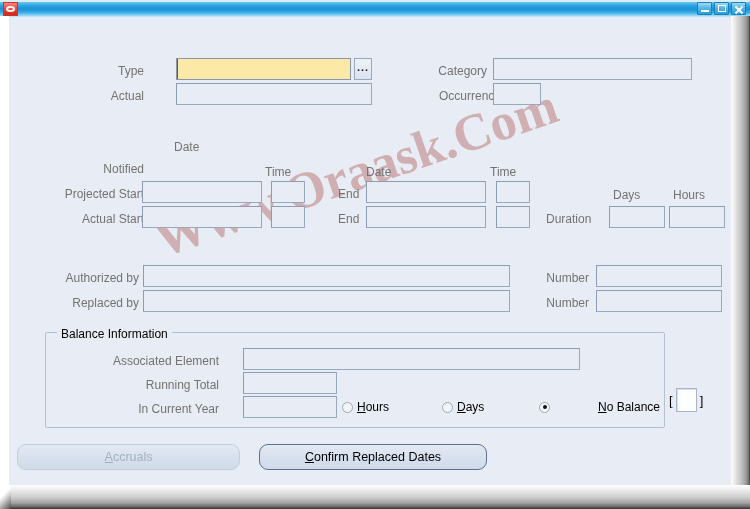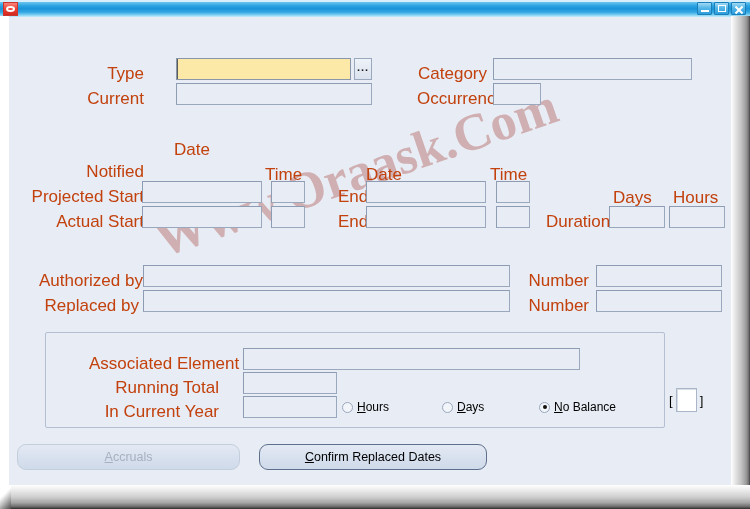--- a/index.html
+++ b/index.html
@@ -148,22 +148,22 @@
     opacity: 0.62;
     white-space: nowrap;
     pointer-events: none;
     letter-spacing: 0px;
   }
 
   
   .lbl {
     position: absolute;
     font-family: "Liberation Sans", sans-serif;
-    font-size: 17px;
-    color: #c2410c;
+    font-size: 12px;
+    color: #737373;
     white-space: nowrap;
   }
   .lbl.right { text-align: right; }
 
   .fld {
     position: absolute;
     background: #e8ecf4;
     border: 1px solid #9aa8bd;
     border-top-color: #8d9cb2;
     border-left-color: #8d9cb2;
@@ -307,21 +307,21 @@
   </div>
 
   <div id="form-canvas">
 
     <div id="watermark">Www.Oraask.Com</div>
 
     <div class="lbl right" style="left:60px; top:47px; width:75px;">Type</div>
     <div class="fld active" style="left:167px; top:41px; width:175px; height:22px;"></div>
     <div class="lov-btn" style="left:345px; top:41px; width:18px; height:22px;">...</div>
 
-    <div class="lbl right" style="left:60px; top:72px; width:75px;">Current</div>
+    <div class="lbl right" style="left:60px; top:72px; width:75px;">Actual</div>
     <div class="fld" style="left:167px; top:66px; width:196px; height:22px;"></div>
 
     <div class="lbl right" style="left:400px; top:47px; width:78px;">Category</div>
     <div class="fld" style="left:484px; top:41px; width:199px; height:22px;"></div>
 
     <div class="lbl right" style="left:408px; top:72px; width:84px;">Occurrence</div>
     <div class="fld" style="left:484px; top:66px; width:48px; height:22px;"></div>
 
     <div class="lbl" style="left:165px; top:123px;">Date</div>
     <div class="lbl" style="left:256px; top:148px;">Time</div>
@@ -354,41 +354,42 @@
     <div class="fld" style="left:134px; top:248px; width:367px; height:22px;"></div>
     <div class="lbl right" style="left:512px; top:254px; width:68px;">Number</div>
     <div class="fld" style="left:587px; top:248px; width:126px; height:22px;"></div>
 
     <div class="lbl right" style="left:30px; top:279px; width:100px;">Replaced by</div>
     <div class="fld" style="left:134px; top:273px; width:367px; height:22px;"></div>
     <div class="lbl right" style="left:512px; top:279px; width:68px;">Number</div>
     <div class="fld" style="left:587px; top:273px; width:126px; height:22px;"></div>
 
     <div class="groupbox" style="left:36px; top:315px; width:620px; height:96px;"></div>
+    <div class="groupbox-title" style="left:48px; top:310px;">Balance Information</div>
 
     <div class="lbl right" style="left:80px; top:337px; width:130px;">Associated Element</div>
     <div class="fld" style="left:234px; top:331px; width:337px; height:22px;"></div>
 
     <div class="lbl right" style="left:80px; top:361px; width:130px;">Running Total</div>
     <div class="fld" style="left:234px; top:355px; width:94px; height:22px;"></div>
 
     <div class="lbl right" style="left:80px; top:385px; width:130px;">In Current Year</div>
     <div class="fld" style="left:234px; top:379px; width:94px; height:22px;"></div>
 
     <div class="radio-wrap" style="left:333px; top:383px;">
       <span class="radio-dot"></span>
       <span class="radio-label"><span class="mn">H</span><span>ours</span></span>
     </div>
 
     <div class="radio-wrap" style="left:433px; top:383px;">
       <span class="radio-dot"></span>
       <span class="radio-label"><span class="mn">D</span><span>ays</span></span>
     </div>
 
-    <div class="radio-wrap" style="left:530px; top:383px;">
+    <div class="radio-wrap" style="left:530px; top:383px;gap:44px;">
       <span class="radio-dot on"></span>
       <span class="radio-label"><span class="mn">N</span><span>o Balance</span></span>
     </div>
 
     <div class="dff" style="left:660px; top:371px;">
       <span>[</span>
       <span class="dff-box"></span>
       <span>]</span>
     </div>
 

